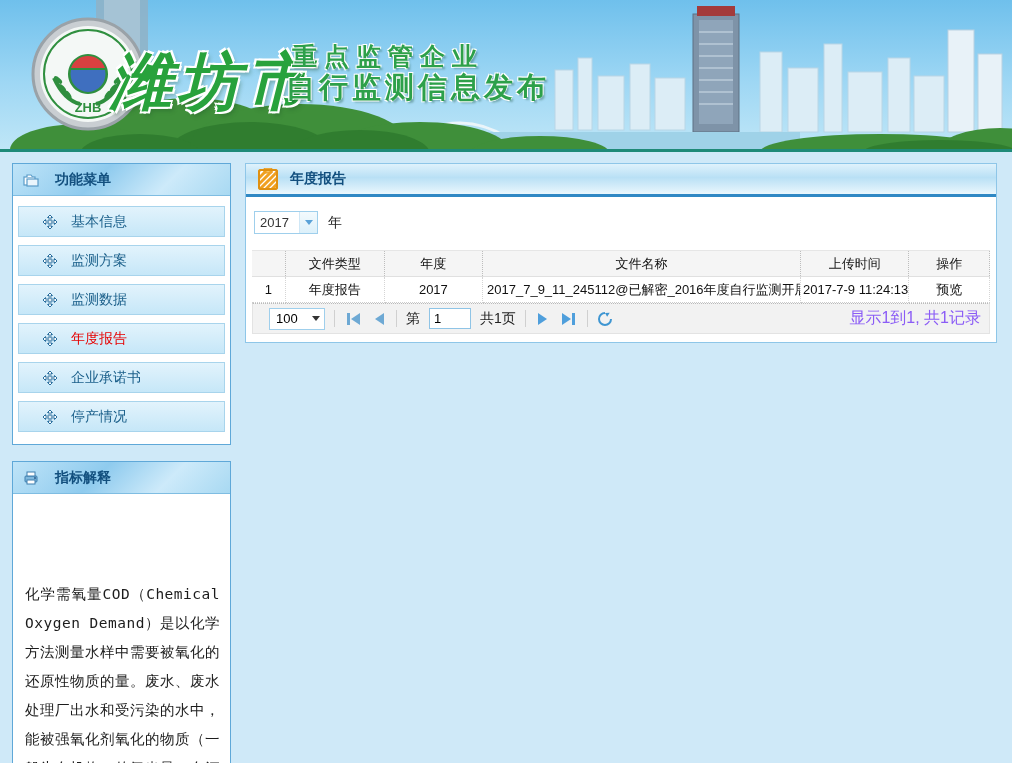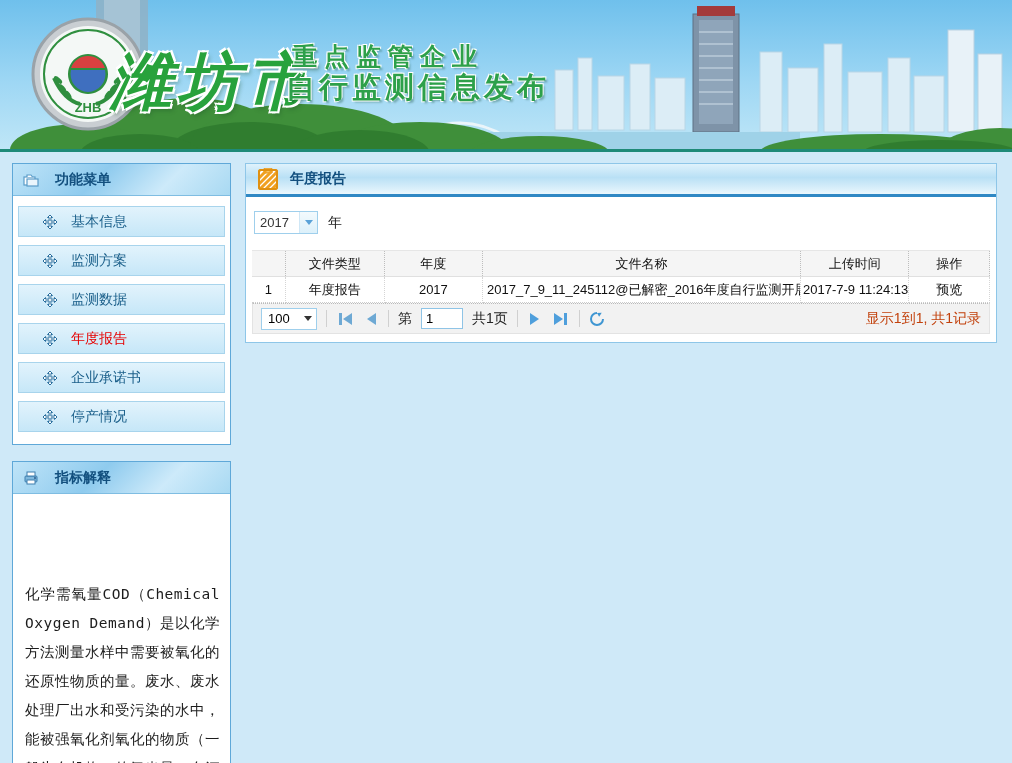--- a/index.html
+++ b/index.html
@@ -59,36 +59,36 @@
   table.grid th { height:26px; background:#f5f5f5; font-weight:normal;
     border-right:1px dotted #bdbdbd; border-top:1px solid #e6e6e6; border-bottom:1px solid #e0e0e0; }
   table.grid td { height:26px; text-align:center; background:#fff;
     border-right:1px dotted #d5d5d5; border-bottom:1px dotted #cccccc; white-space:nowrap; }
   td.rownum { background:#f5f5f5; }
   td.fname { max-width:318px; overflow:hidden; text-align:left; padding-left:4px; }
   td.utime { text-align:left; padding-left:2px; overflow:hidden; }
   .action-link { color:#111; cursor:pointer; }
 
   .pager { width:738px; height:31px; background:#f2f2f2; border:1px solid #e3e3e3; border-top:1px dotted #bbb;
-    display:flex; align-items:center; gap:9px; padding:0 8px; position:relative; margin-bottom:8px; }
+    display:flex; align-items:center; gap:9px; padding:0 16px; position:relative; margin-bottom:8px; }
   .pg-select { width:56px; height:22px; border:1px solid #9fcfec; background:#fff; display:flex;
     align-items:center; font-size:13px; cursor:pointer; }
   .pg-select .val { flex:1; padding-left:6px; }
   .pg-select .arrow { width:16px; display:flex; justify-content:center; }
   .blk-chev { width:0;height:0;border-left:4px solid transparent;border-right:4px solid transparent;border-top:5px solid #333; }
   .vsep { width:1px; height:17px; background:#d0d0d0; }
   .nav-btn { display:flex; align-items:center; gap:1px; cursor:pointer; padding:0 3px; }
   .tri-l { width:0;height:0;border-top:6px solid transparent;border-bottom:6px solid transparent;border-right:9px solid #6ea9d4; }
   .tri-r { width:0;height:0;border-top:6px solid transparent;border-bottom:6px solid transparent;border-left:9px solid #4f9fdc; }
   .bar-l { width:3px; height:12px; background:#6ea9d4; }
   .bar-r { width:3px; height:12px; background:#4f9fdc; }
   .pg-text { font-size:14px; color:#222; }
   .pg-input { width:42px; height:21px; border:1px solid #8fc4e6; font-size:13px; padding-left:4px;
     font-family:"Liberation Sans", sans-serif; }
-  .pg-summary { position:absolute; right:8px; font-size:14px; color:#c2410c; }
+  .pg-summary { position:absolute; right:8px; font-size:16px; color:#8b5cf6; }
 
   .icon16 { width:16px; height:16px; flex:0 0 auto; }
   .icon20 { width:20px; height:22px; flex:0 0 auto; }
   .icon14 { width:14px; height:14px; flex:0 0 auto; }
 </style>
 </head>
 <body>
 
 <div class="banner">
   <svg class="scene" width="1012" height="152" viewBox="0 0 1012 152">

